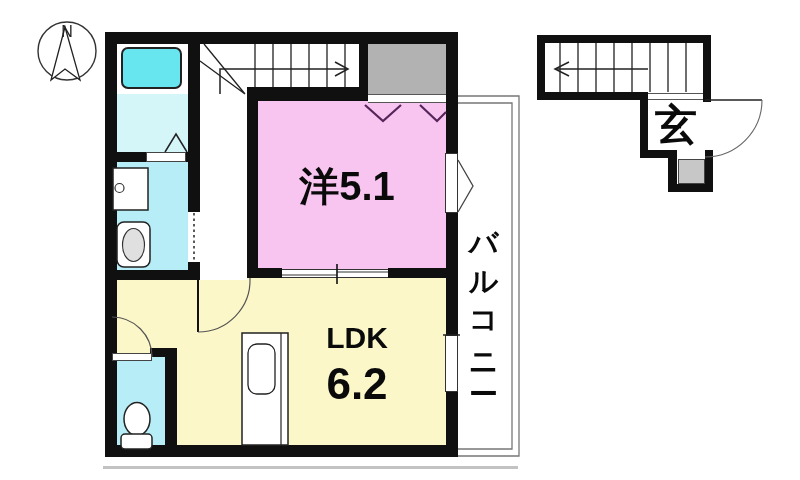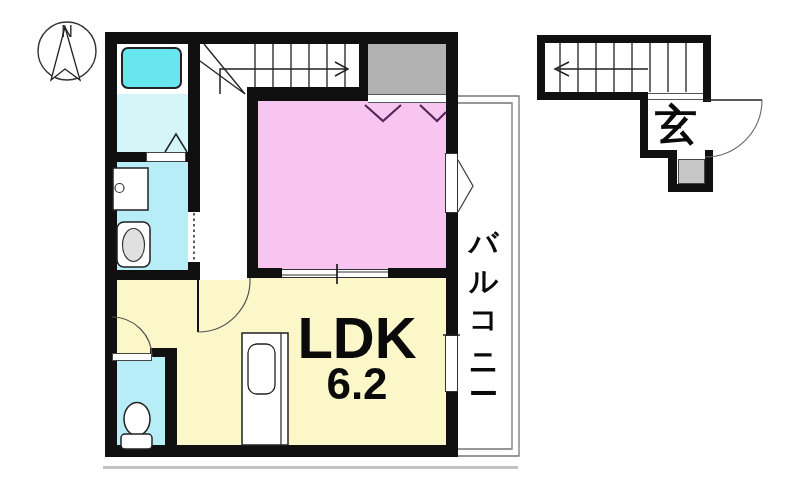--- a/index.html
+++ b/index.html
@@ -145,21 +145,22 @@
       <path d="M648,69 H556"></path>
       <path d="M569,62 L555,69 L569,76"></path>
     </g>
 
     <g fill="none">
       <path d="M705,100 H762" stroke="#222" stroke-width="1.5"></path>
       <path d="M762,100 A57,57 0 0 1 705,157" stroke="#666" stroke-width="1.1"></path>
     </g>
   </svg>
 
+  <div class="txt" style="left:252px;top:162px;width:190px;font-size:40px;line-height:48px;">洋5.1</div>
   <div class="txt" style="left:257px;top:314px;width:200px;">
-    <div style="font-size:58px;line-height:47px;">LDK</div>
+    <div style="font-size:30px;line-height:47px;">LDK</div>
     <div style="font-size:44px;line-height:46px;">6.2</div>
   </div>
   <div class="txt vert" style="left:464px;top:188px;height:220px;font-size:29px;letter-spacing:9px;font-weight:bold;">バルコニー</div>
   <div class="txt" style="left:646px;top:101px;width:60px;font-size:42px;line-height:48px;">玄</div>
 
   <div class="fill" style="left:103px;top:466px;width:415px;height:3px;background:#c2c2c2;"></div>
 </div>
 
 </body></html>

